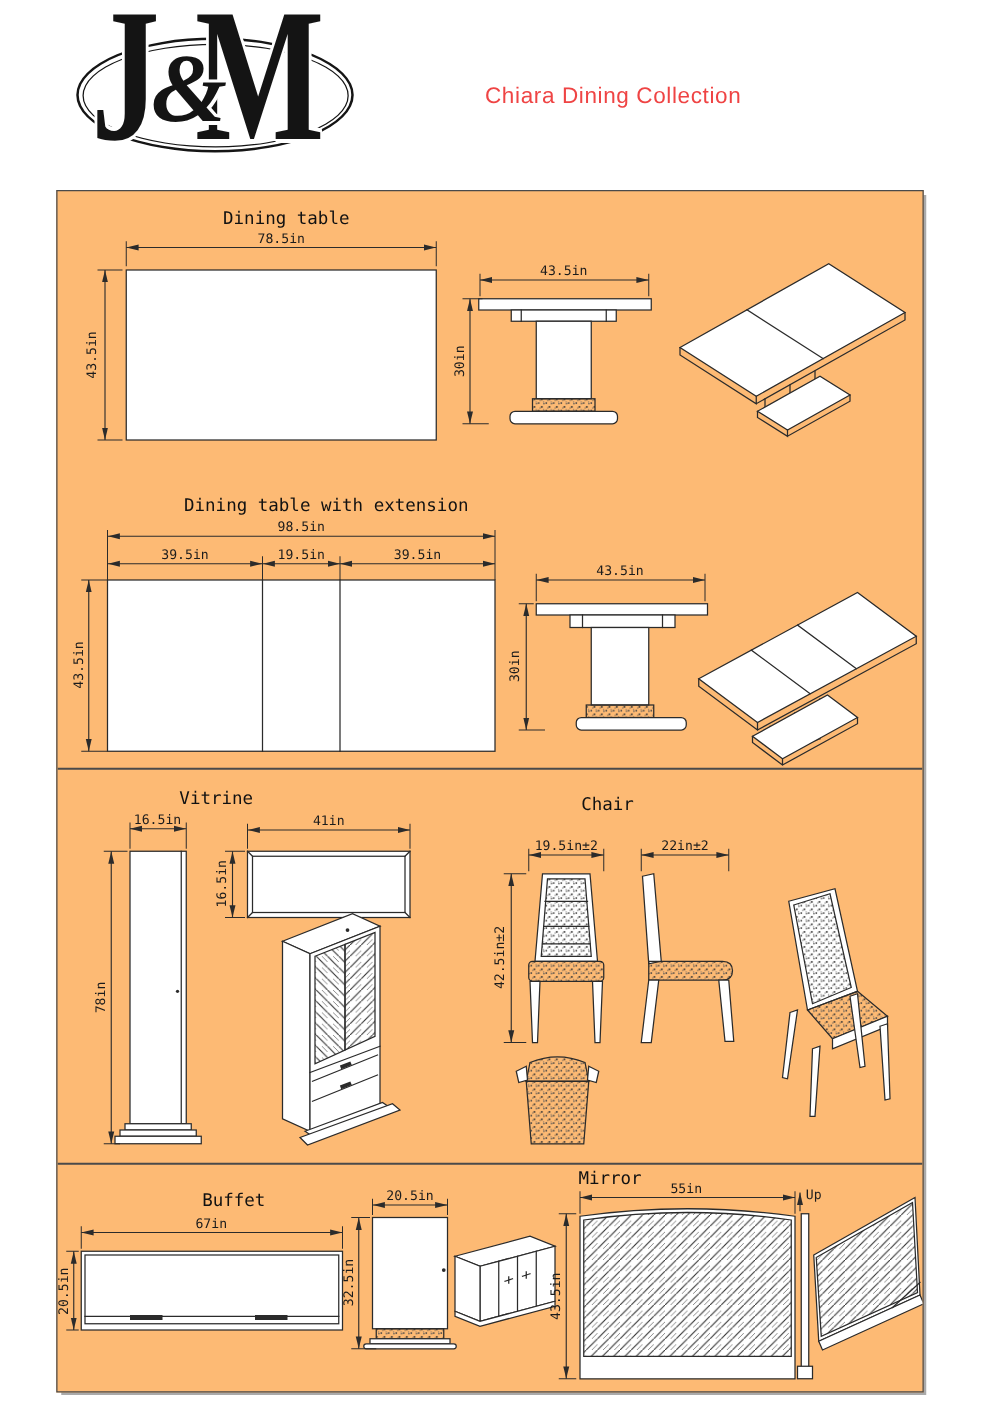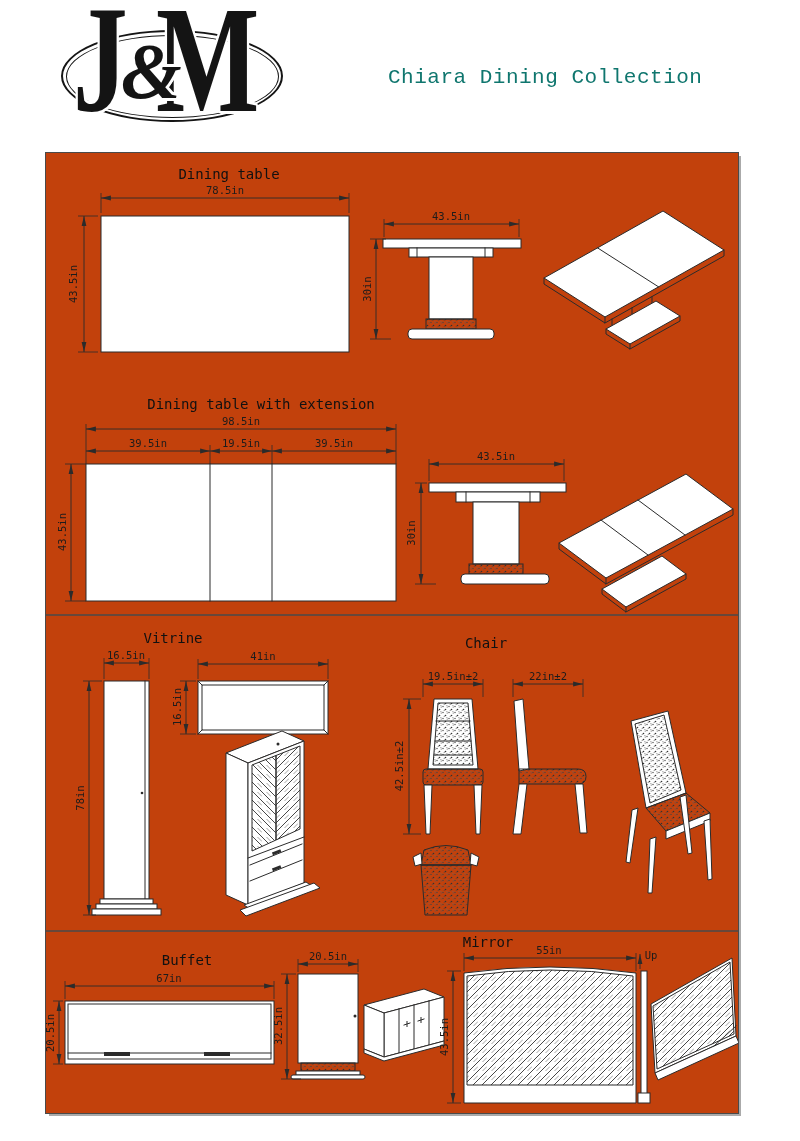--- a/index.html
+++ b/index.html
@@ -8,24 +8,24 @@
 
   
   .logo{position:absolute;left:57px;top:2px;width:235px;height:145px;}
   .logo .ellipse{position:absolute;left:4px;top:28px;width:218px;height:88px;border:2.5px solid #151515;border-radius:50%;}
   .logo .ellipse::after{content:"";position:absolute;inset:2.5px;border:1.8px solid #151515;border-radius:50%;}
   .logo .ltr{position:absolute;font-family:"Liberation Serif",serif;font-weight:bold;color:#141414;line-height:1;
     text-shadow:-3px 0 0 #fff,3px 0 0 #fff,0 -3px 0 #fff,0 3px 0 #fff,-2px -2px 0 #fff,2px 2px 0 #fff,-2px 2px 0 #fff,2px -2px 0 #fff;}
   .logo .lj{left:16px;top:-18px;font-size:152px;transform:scaleX(.72);transform-origin:top left;z-index:3;}
   .logo .lm{left:99px;top:-18px;font-size:152px;transform:scaleX(.72);transform-origin:top left;z-index:3;}
   .logo .la{left:64px;top:30px;font-size:78px;font-style:italic;z-index:4;}
-  .page-title{position:absolute;left:388px;top:66px;font-size:21px;font-family:Liberation Mono, monospace;color:#0f766e;letter-spacing:.5px;}
+  .page-title{position:absolute;left:388px;top:66px;font-size:18px;font-family:Liberation Sans, sans-serif;color:#ef4444;letter-spacing:.5px;}
 
   
-  .board{position:absolute;left:45px;top:152px;width:692px;height:960px;border:1.5px solid #4a4a4a;box-shadow:3px 3px 0 -1px #aaa;background:#c2410c;}
+  .board{position:absolute;left:45px;top:152px;width:692px;height:960px;border:1.5px solid #4a4a4a;box-shadow:3px 3px 0 -1px #aaa;background:#fdba74;}
   svg{display:block;}
   .ln{stroke:#2b2b2b;stroke-width:1;fill:none;stroke-linecap:square;}
   .fw{stroke:#2b2b2b;stroke-width:1;fill:#ffffff;}
   .spk{stroke:#2b2b2b;stroke-width:1;fill:url(#speck);}
   .hat{stroke:#2b2b2b;stroke-width:1;fill:url(#hatchA);}
   .hatb{stroke:#2b2b2b;stroke-width:1;fill:url(#hatchB);}
   .dim{stroke:#2b2b2b;stroke-width:.9;fill:none;}
   .tick{stroke:#2b2b2b;stroke-width:.8;fill:none;}
   .txt{font-family:"DejaVu Sans Mono",monospace;font-size:10.5px;fill:#1c1c1c;text-anchor:middle;}
   .ttl{font-family:"DejaVu Sans Mono",monospace;font-size:14px;fill:#111;text-anchor:middle;}

